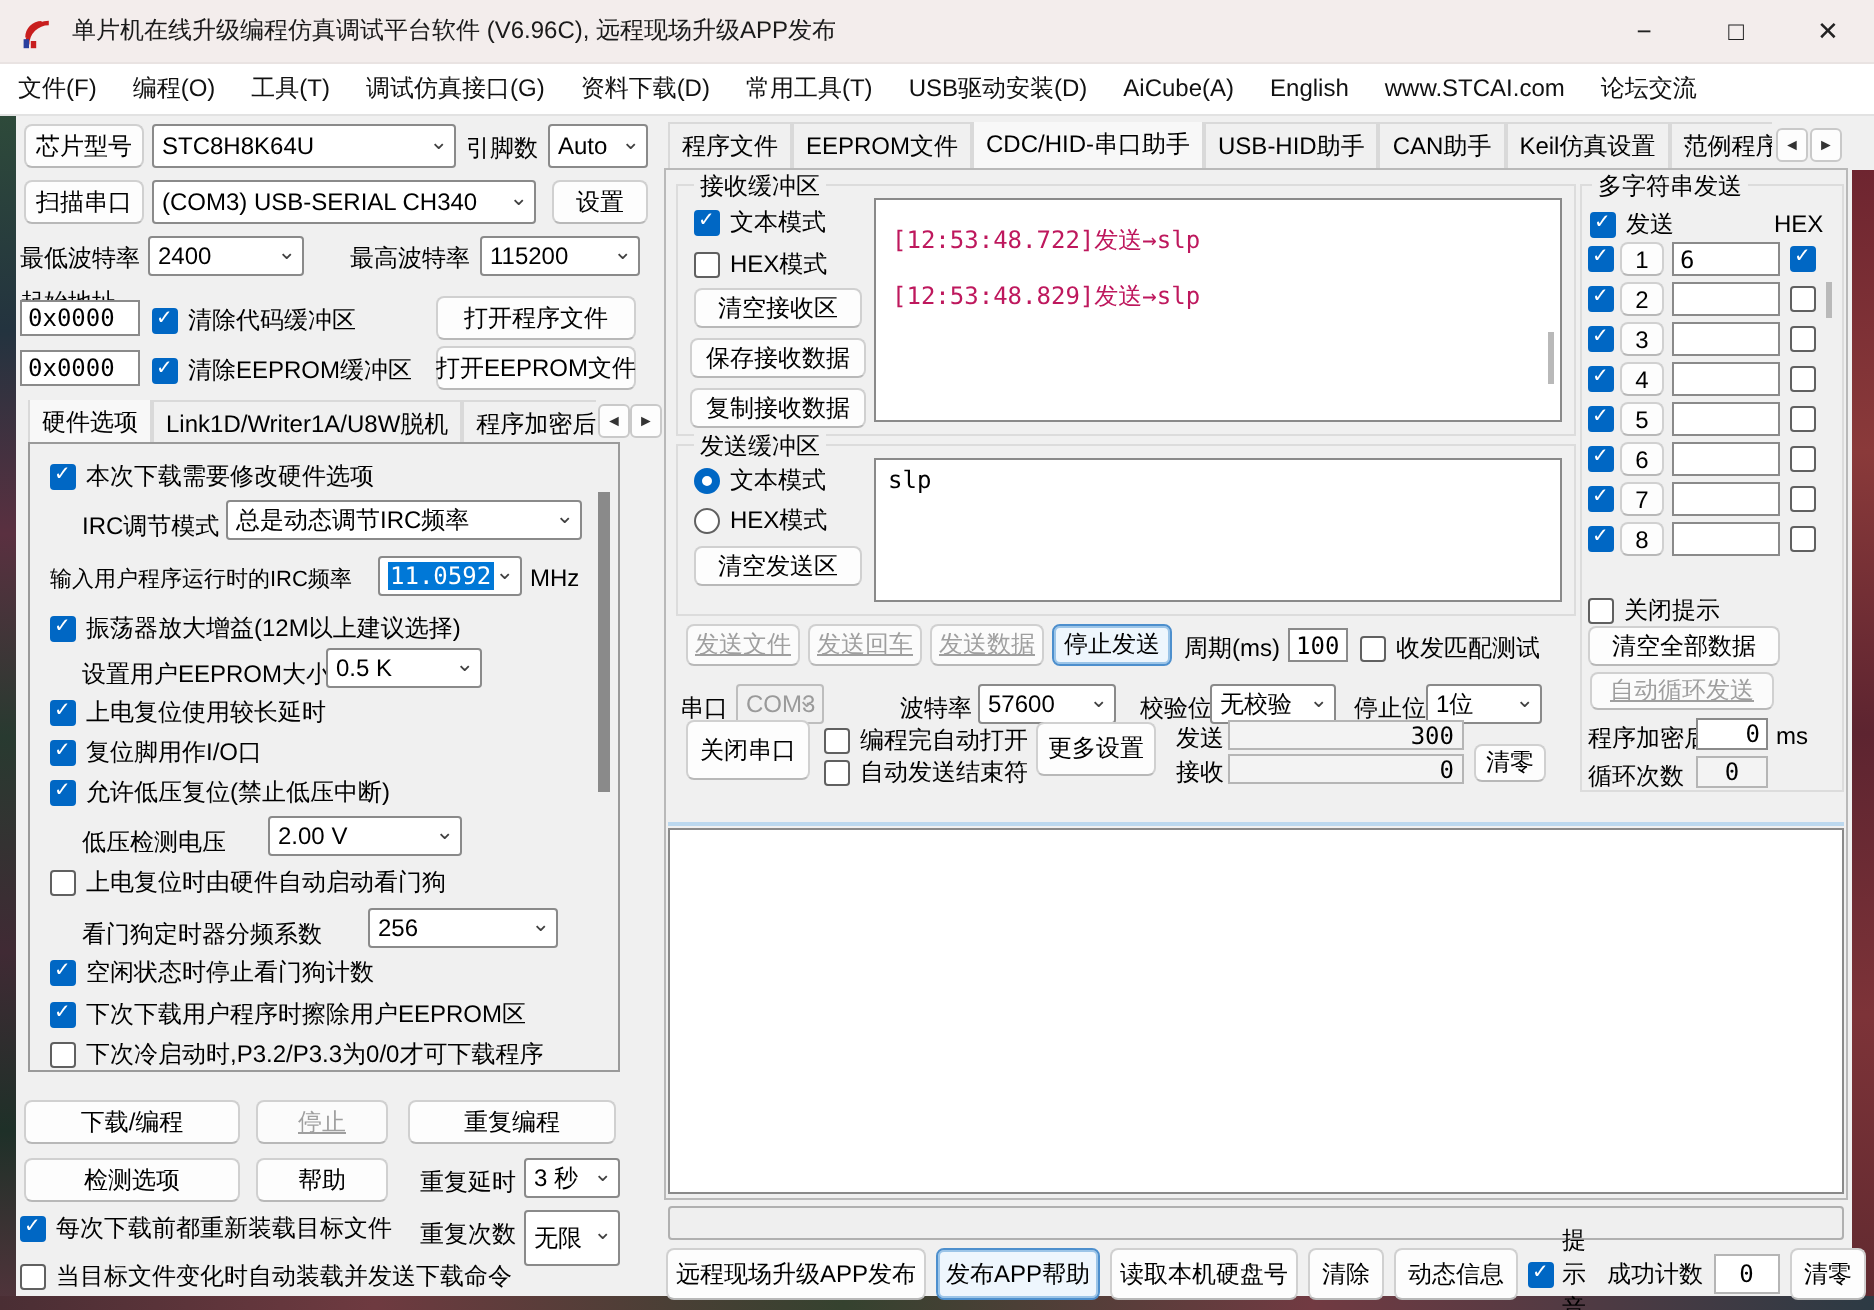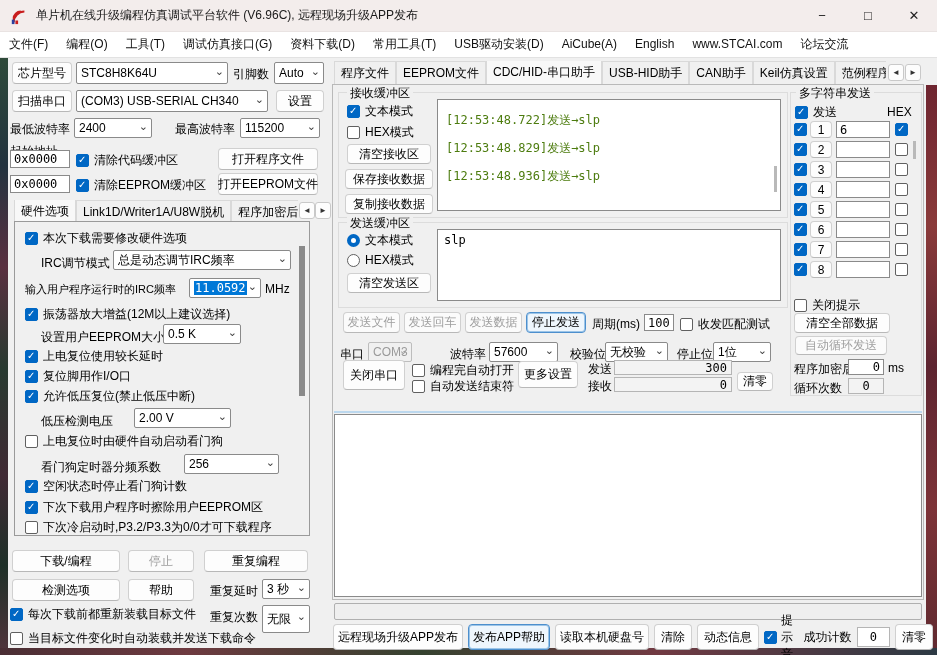--- a/index.html
+++ b/index.html
@@ -18,21 +18,21 @@
   .menuitem { padding:0 9px; line-height:25px; white-space:nowrap; color:#111; }
 
   
   #client { position:absolute; left:0; top:58px; width:937px; height:597px; background:#f0f0f0; }
   .lstrip { position:absolute; left:0; top:0; width:8px; height:597px; background:linear-gradient(180deg,#2e4a3a 0%,#23333f 18%,#5a3040 35%,#283a30 52%,#402a34 70%,#1e3028 85%,#53343c 100%); }
   .rstrip { position:absolute; left:926px; top:27px; width:11px; height:563px; background:linear-gradient(180deg,#6e2530 0%,#8a3a3a 25%,#5d2430 50%,#7d3338 75%,#612a30 100%); }
   .bstrip { position:absolute; left:0; top:590px; width:937px; height:7px; background:linear-gradient(90deg,#4a2e34 0%,#6e3a40 20%,#35422f 45%,#713a42 70%,#2c3a44 100%); }
 
   
   .btn { position:absolute; display:flex; align-items:center; justify-content:center; background:#fdfdfd; border:1px solid #d0d0d0; border-bottom-color:#b8b8b8; border-radius:4px; white-space:nowrap; }
-  .btn.dis { color:#9f9f9f; background:#fbfbfb; }
+  .btn.dis { color:#9f9f9f; background:#fbfbfb;text-decoration:underline; }
   .btn.focus { background:#eef6fd; border:1px solid #4d8fcd; box-shadow:inset 0 0 0 1px #9cc5e8; }
   .combo { position:absolute; background:#fff; border:1px solid #8a8a8a; border-radius:2px; display:flex; align-items:center; padding:0 15px 0 4px; white-space:nowrap; overflow:hidden; }
   .combo::after { content:"⌄"; position:absolute; right:3px; top:40%; transform:translateY(-50%); font-size:11px; color:#404040; }
   .combo.dis { color:#9a9a9a; background:#f0f0f0; border-color:#bdbdbd; }
   .combo.dis::after { color:#a0a0a0; }
   .selval { background:#0078d7; color:#fff; padding:0 1px; }
   .cb { width:13px; height:13px; border:1px solid #606060; border-radius:2px; background:#fff; display:inline-block; flex:none; position:relative; }
   .cb.checked { background:#0067c4; border-color:#0067c4; }
   .cb.checked::after { content:"✓"; position:absolute; left:1px; top:-1px; color:#fff; font-size:10px; font-weight:bold; }
   .radio { width:13px; height:13px; border-radius:50%; border:1px solid #606060; background:#fff; display:inline-block; flex:none; }
@@ -258,24 +258,23 @@
         <span class="cb checked"></span>
         <span>文本模式</span>
       </div>
     <div class="cbrow" style="left:8px;top:31px">
         <span class="cb"></span>
         <span>HEX模式</span>
       </div>
     <div class="btn" style="left:8px;top:51px;width:84px;height:20px">清空接收区</div>
     <div class="btn" style="left:6px;top:76px;width:88px;height:20px">保存接收数据</div>
     <div class="btn" style="left:6px;top:101px;width:88px;height:20px">复制接收数据</div>
-    <div class="inputbox mono" style="left:98px;top:6px;width:344px;height:112px;display:block;padding:6px 8px;color:#4d7c0f;line-height:28px">
+    <div class="inputbox mono" style="left:98px;top:6px;width:344px;height:112px;display:block;padding:6px 8px;color:#be185d;line-height:28px">
       <div>[12:53:48.722]发送→slp</div>
       <div>[12:53:48.829]发送→slp</div>
-      <div>[12:53:48.936]发送→slp</div>
       <div class="scrollthumb" style="right:3px;top:66px;width:3px;height:26px;background:#b9b9b9"></div>
     </div>
   </div>
 
   <div class="groupbox" style="left:338px;top:164px;width:450px;height:86px">
     <span class="grouplabel" style="left:8px">发送缓冲区</span>
     <div class="cbrow" style="left:8px;top:9px">
         <span class="radio checked"></span>
         <span>文本模式</span>
       </div>

